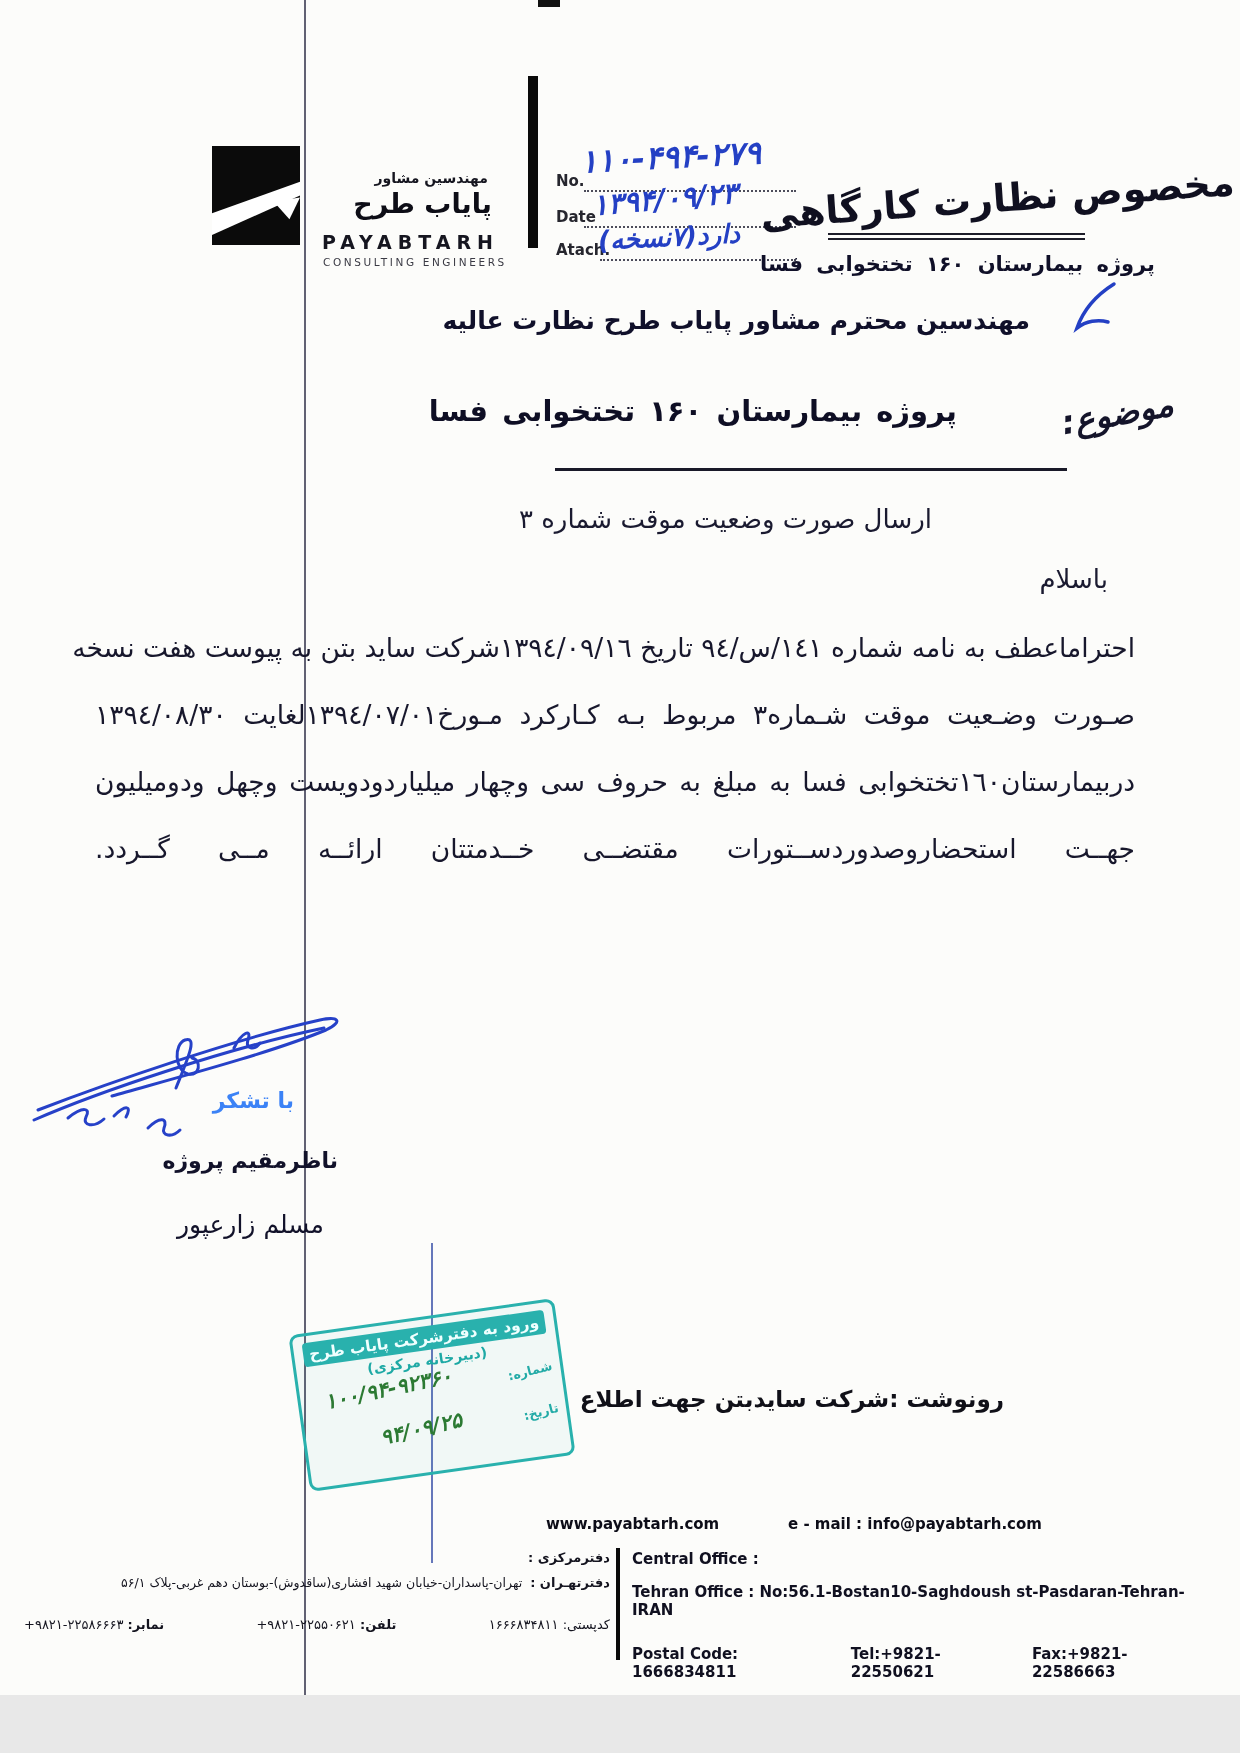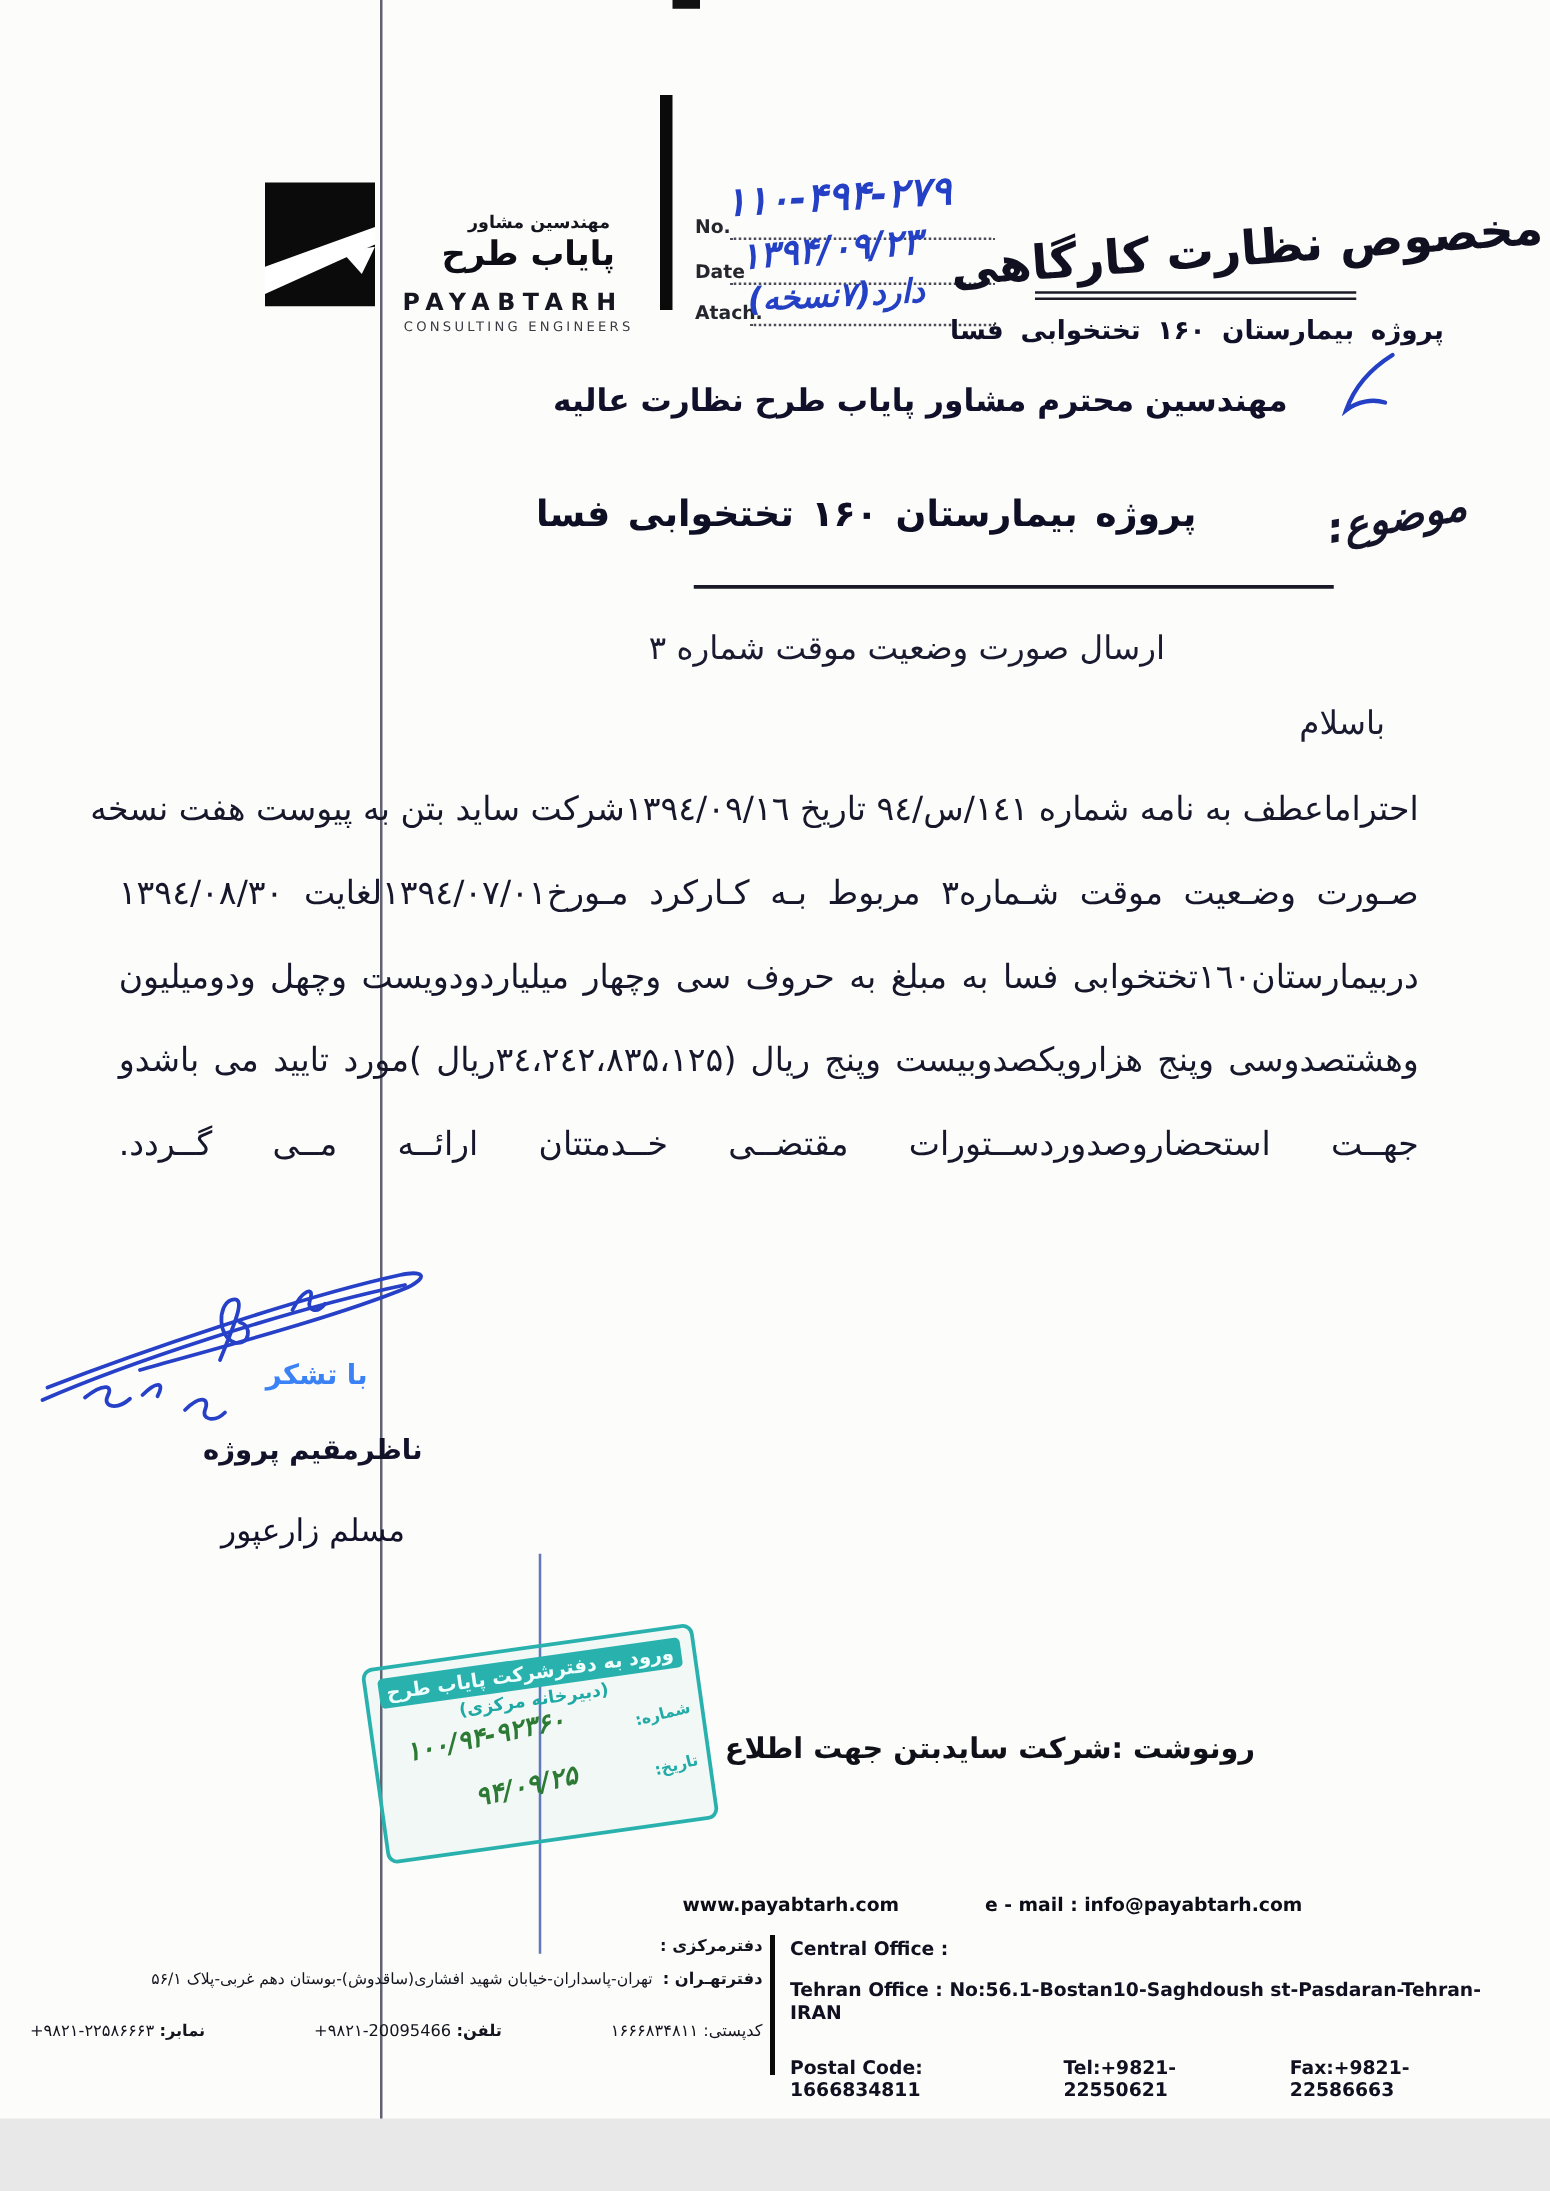--- a/index.html
+++ b/index.html
@@ -133,21 +133,20 @@
 
   <div class="abs rtl subject-label">موضوع:</div>
   <div class="abs subject-rule"></div>
   <div class="abs rtl subject-value">ارسال صورت وضعیت موقت شماره ۳</div>
   <div class="abs rtl salutation">باسلام</div>
 
   <div class="abs body-lines">
     <div class="body-line">احتراماعطف به نامه شماره ۱٤۱/س/۹٤ تاریخ ۱۳۹٤/۰۹/۱٦شرکت ساید بتن به پیوست هفت نسخه</div>
     <div class="body-line">صـورت وضـعیت موقت شـماره۳ مربوط بـه کـارکرد مـورخ۱۳۹٤/۰۷/۰۱لغایت ۱۳۹٤/۰۸/۳۰</div>
     <div class="body-line">دربیمارستان۱٦۰تختخوابی فسا به مبلغ به حروف سی وچهار میلیاردودویست وچهل ودومیلیون</div>
-    <div class="body-line">وهشتصدوسی وپنج هزارویکصدوبیست وپنج ریال (۳٤،۲٤۲،۸۳۵،۱۲۵ریال )مورد تایید می باشدو</div>
     <div class="body-line">جهــت استحضاروصدوردســتورات مقتضــی خــدمتتان ارائــه مــی گــردد.</div>
   </div>
 
   <svg class="abs" style="left:28px; top:988px;" width="330" height="160" viewBox="0 0 330 160">
     <g fill="none" stroke="#2641c8" stroke-width="3" stroke-linecap="round">
       <path d="M10,122 C80,95 210,50 292,32 C310,28 316,33 298,42 C240,66 140,92 84,108"></path>
       <path d="M6,132 C70,104 200,60 296,40"></path>
       <path d="M148,100 C160,70 170,48 157,52 C146,56 146,82 160,86 C172,89 174,72 164,70"></path>
       <path d="M40,130 C55,118 63,120 58,129 C54,138 66,140 76,131"></path>
       <path d="M86,128 C98,116 104,118 98,129"></path>
@@ -191,18 +190,18 @@
   <div class="abs f-fa">
     <div class="row">
       <span class="lbl">دفترمرکزی :</span>
     </div>
     <div class="row row2">
       <span class="lbl">دفترتهـران :</span>
       <span class="addr">تهران-پاسداران-خیابان شهید افشاری(ساقدوش)-بوستان دهم غربی-پلاک ۵۶/۱</span>
     </div>
     <div class="row3">
       <span>کدپستی: ۱۶۶۶۸۳۴۸۱۱</span>
-      <span><b>تلفن:</b> <span class="ltr">+۹۸۲۱-20095466</span></span>
+      <span><b>تلفن:</b> <span class="ltr">+۹۸۲۱-۲۲۵۵۰۶۲۱</span></span>
       <span><b>نمابر:</b> <span class="ltr">+۹۸۲۱-۲۲۵۸۶۶۶۳</span></span>
     </div>
   </div>
 
 </div>
 
 </body></html>

